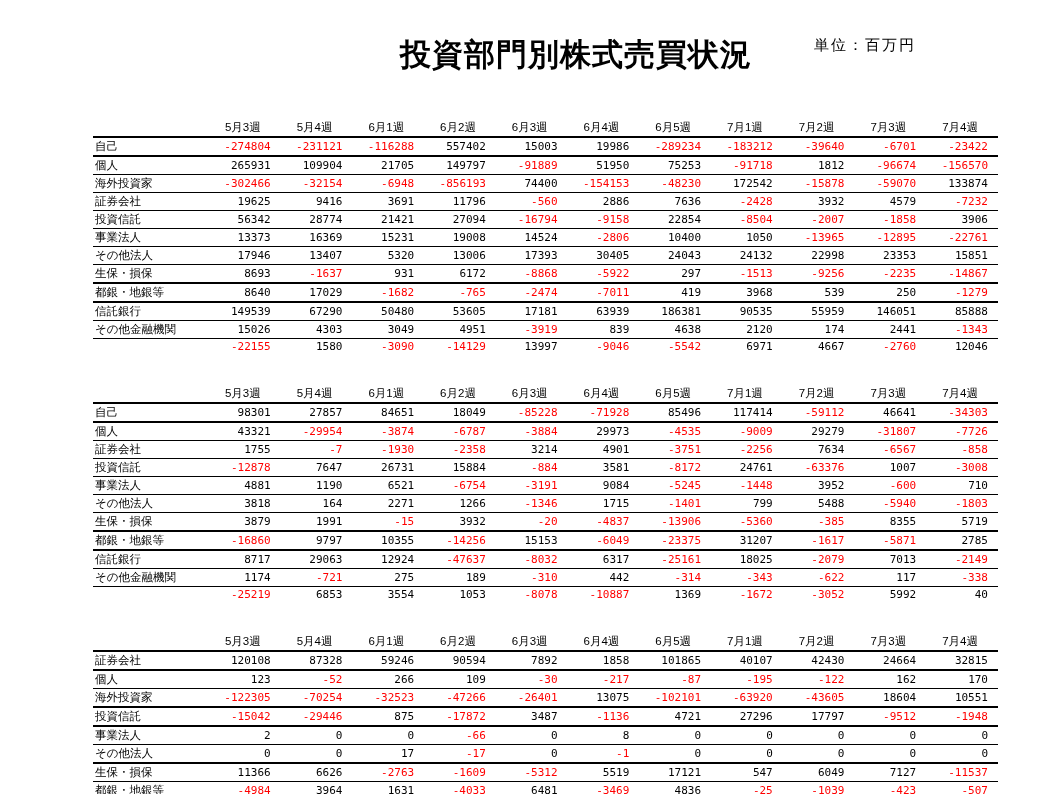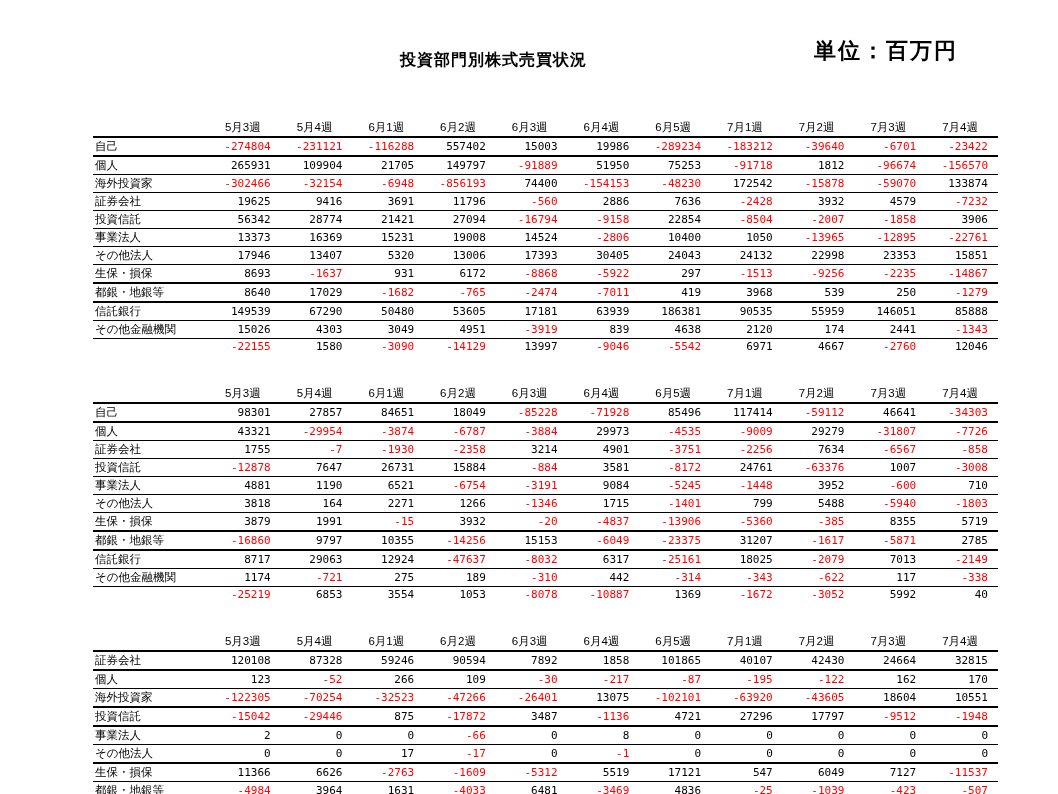--- a/index.html
+++ b/index.html
@@ -3,25 +3,25 @@
 <meta charset="utf-8">
 <style>
   html,body { margin:0; padding:0; }
   body {
     width:1058px; height:794px; position:relative; background:#ffffff;
     font-family:"Liberation Sans","DejaVu Sans",sans-serif; color:#000;
     overflow:hidden;
   }
   .title-bar { position:absolute; top:34px; left:0; width:100%; height:32px; }
   .page-title {
-    position:absolute; left:400px; top:16px; font-size:16px; font-weight:bold;
+    position:absolute; left:400px; top:0; font-size:31px; font-weight:bold;
     letter-spacing:1px; white-space:nowrap;
   }
   .unit-label {
-    position:absolute; left:814px; top:2px; font-size:22px; font-weight:bold;
+    position:absolute; left:814px; top:2px; font-size:15px; font-weight:normal;
     letter-spacing:2px; white-space:nowrap;
   }
   .tables { position:absolute; top:88px; left:93px; width:905px; }
   .table-block { margin-bottom:11px; }
   .section-label {
     font-size:15px; color:#777; height:18px; line-height:18px;
     letter-spacing:1px; white-space:nowrap;
   }
   table { border-collapse:collapse; width:905px; table-layout:fixed;margin-top:32px; }
   col.label-col { width:116px; }

